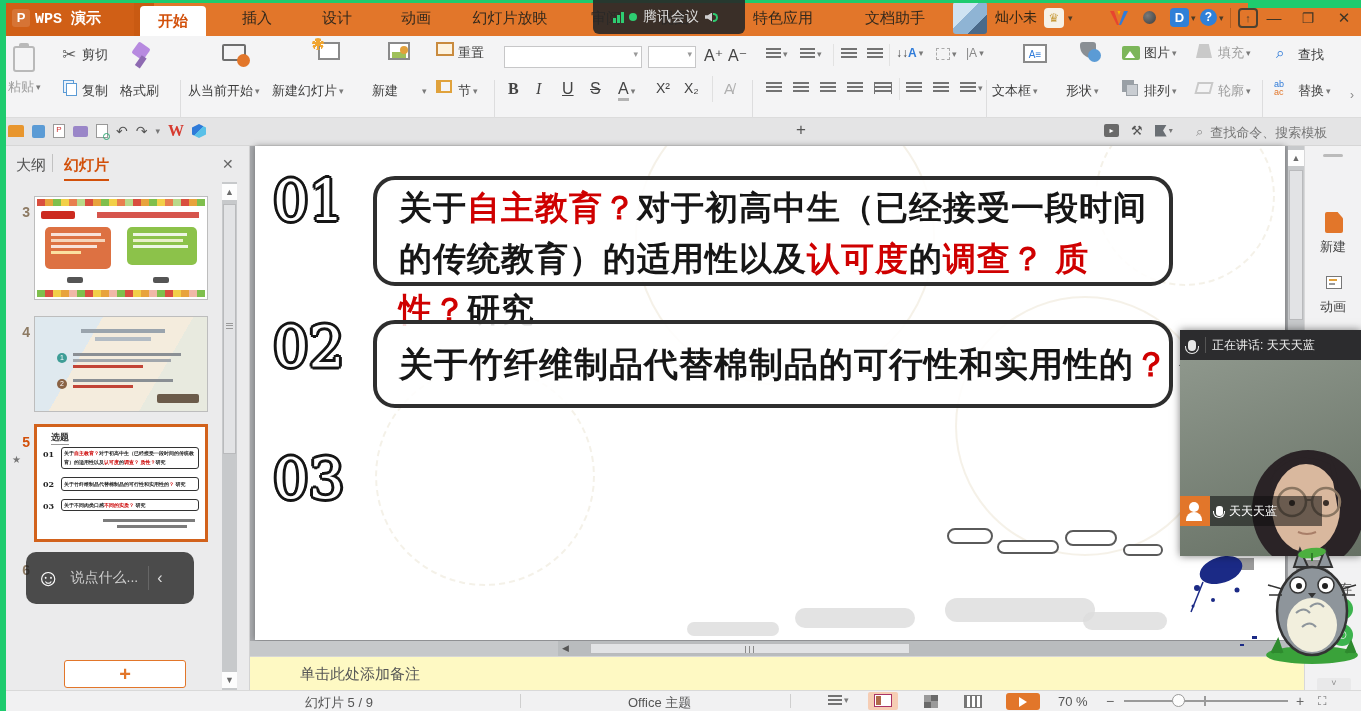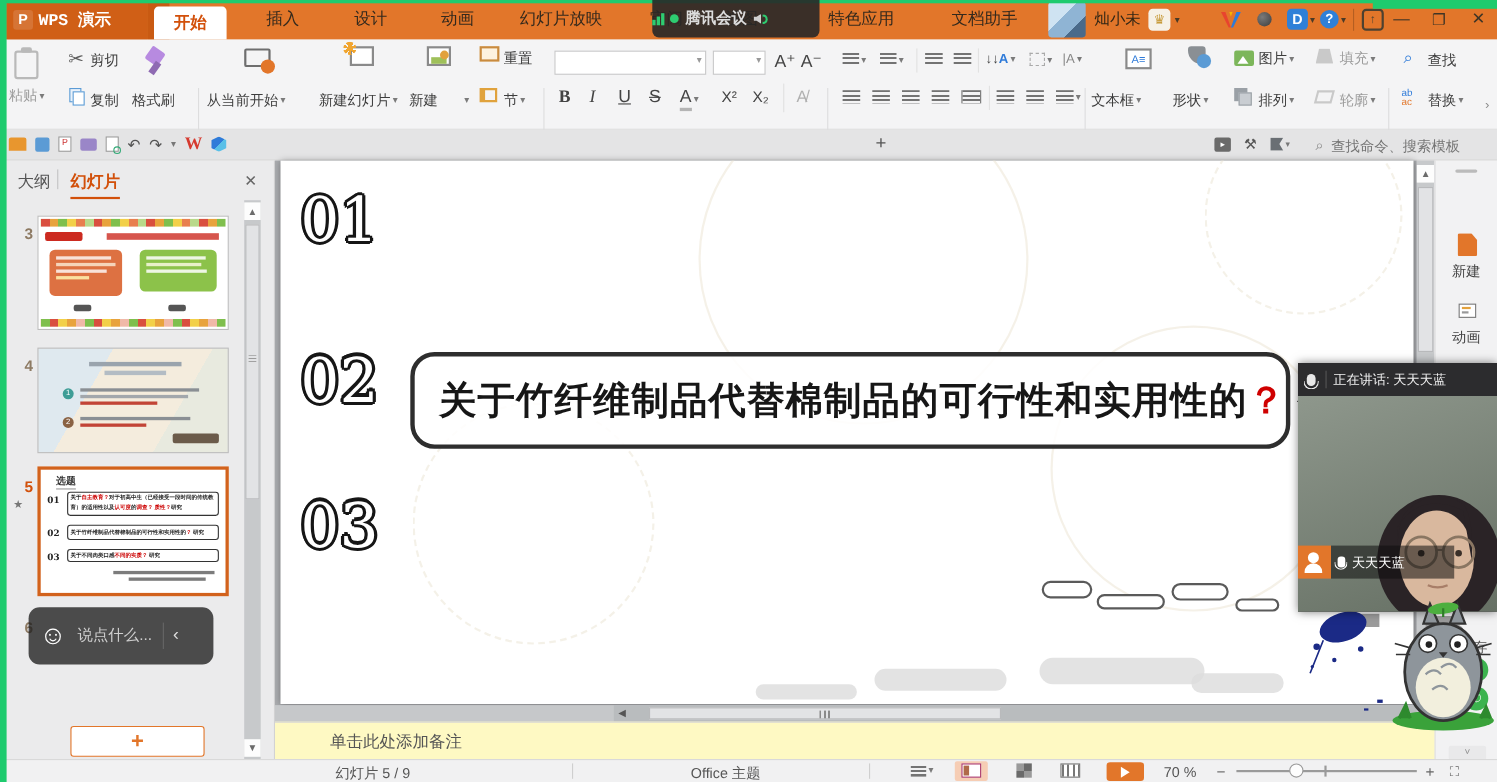--- a/index.html
+++ b/index.html
@@ -73,21 +73,21 @@
     <div class="ab mtab active" style="left:140px;width:66px;">开始</div>
     <div class="ab mtab" style="left:226px;width:62px;">插入</div>
     <div class="ab mtab" style="left:306px;width:62px;">设计</div>
     <div class="ab mtab" style="left:386px;width:60px;">动画</div>
     <div class="ab mtab" style="left:458px;width:104px;">幻灯片放映</div>
     <div class="ab mtab" style="left:576px;width:60px;">审阅</div>
     <div class="ab mtab" style="left:644px;width:60px;">视图</div>
     <div class="ab mtab" style="left:744px;width:78px;">特色应用</div>
     <div class="ab mtab" style="left:852px;width:86px;">文档助手</div>
 
-    <div class="ab fx" style="left:593px;top:0;width:152px;height:34px;background:rgba(40,40,40,.9);border-radius:0 0 6px 6px;padding:0 0;z-index:30;font-weight:bold;">
+    <div class="ab fx" style="left:593px;top:0;width:152px;height:34px;background:rgba(40,40,40,.9);border-radius:0 0 6px 6px;padding:0 20px;z-index:30;">
       <span class="fx" style="gap:1px;align-items:flex-end;height:12px;margin-right:5px;">
         <i style="width:3px;height:5px;background:#2ecc71;"></i>
           <i style="width:3px;height:8px;background:#2ecc71;"></i>
           <i style="width:3px;height:11px;background:#2ecc71;"></i>
       </span>
       <span style="width:8px;height:8px;border-radius:50%;background:#2ecc71;margin-right:6px;"></span>
       <span class="wlbl" style="color:#ddd;font-size:14px;">腾讯会议</span>
       <span style="margin-left:6px;width:7px;height:9px;background:#cfcfcf;clip-path:polygon(0 30%,40% 30%,100% 0,100% 100%,40% 70%,0 70%);"></span>
       <span style="width:5px;height:9px;border:2px solid #2ecc71;border-left:none;border-radius:0 8px 8px 0;margin-left:1px;"></span>
     </div>
@@ -137,21 +137,21 @@
     <div class="ab" style="left:222px;top:8px;width:24px;height:17px;border:2px solid #6e6e6e;border-radius:2px;">
         <i class="ab" style="left:13px;top:8px;width:13px;height:13px;border-radius:50%;background:#e2762a;"></i>
       </div>
     <div class="ab fx rlbl" style="left:188px;top:46px;">
         <span>从当前开始</span>
         <span class="car">▾</span>
       </div>
     <div class="ab" style="left:318px;top:6px;width:22px;height:18px;border:2px solid #8a8a8a;background:#fff;">
         <i class="ab" style="left:-8px;top:-6px;width:12px;height:12px;background:radial-gradient(#f0a530 30%,transparent 32%),conic-gradient(#f0a530 0 10%,transparent 10% 15%,#f0a530 15% 25%,transparent 25% 30%,#f0a530 30% 40%,transparent 40% 45%,#f0a530 45% 55%,transparent 55% 60%,#f0a530 60% 70%,transparent 70% 75%,#f0a530 75% 85%,transparent 85% 90%,#f0a530 90% 100%);border-radius:50%;"></i>
       </div>
-    <div class="ab fx rlbl" style="left:290px;top:46px;">
+    <div class="ab fx rlbl" style="left:272px;top:46px;">
         <span>新建幻灯片</span>
         <span class="car">▾</span>
       </div>
     <div class="ab" style="left:388px;top:6px;width:22px;height:18px;border:2px solid #8a8a8a;background:#fff;">
         <i class="ab" style="left:2px;top:8px;width:14px;height:6px;background:#9fc05a;"></i>
         <i class="ab" style="left:10px;top:2px;width:8px;height:8px;border-radius:50%;background:#e2a13c;"></i>
       </div>
     <div class="ab fx rlbl" style="left:372px;top:46px;">
         <span>新建</span>
         <span class="car" style="margin-left:24px;">▾</span>
@@ -399,20 +399,23 @@
 
   <div class="ab" style="left:250px;top:146px;width:1038px;height:510px;background:#a9abae;"></div>
 
   <div class="ab slide">
     <div class="flor" style="left:380px;top:-60px;width:300px;height:300px;"></div>
     <div class="flor" style="left:120px;top:220px;width:220px;height:220px;border-style:dashed;"></div>
     <div class="flor" style="left:700px;top:150px;width:260px;height:260px;"></div>
     <div class="flor" style="left:840px;top:-40px;width:180px;height:180px;border-style:dashed;"></div>
 
     <div class="ab itemnum" style="left:18px;top:22px;">01</div>
+    <div class="ab itembox" style="left:118px;top:30px;width:800px;height:110px;padding:2px 22px;">
+      <div class="itemtext"><span class="seg-k">关于</span><span class="seg-r">自主教育？</span><span class="seg-k">对于初高中生（已经接受一段时间的传统教育）的适用性以及</span><span class="seg-r">认可度</span><span class="seg-k">的</span><span class="seg-r">调查？</span><span class="seg-r"> 质性？</span><span class="seg-k">研究</span></div>
+    </div>
 
     <div class="ab itemnum" style="left:18px;top:168px;">02</div>
     <div class="ab itembox" style="left:118px;top:174px;width:800px;height:88px;padding:0 22px;display:flex;align-items:center;">
       <div class="itemtext" style="font-size:34px;white-space:nowrap;"><span class="seg-k">关于竹纤维制品代替棉制品的可行性和实用性的</span><span class="seg-r">？</span><span class="seg-k"> 研究</span></div>
     </div>
 
     <div class="ab itemnum" style="left:18px;top:300px;">03</div>
 
     <div class="cloud" style="left:692px;top:382px;width:46px;height:16px;"></div>
     <div class="cloud" style="left:742px;top:394px;width:62px;height:14px;"></div>

